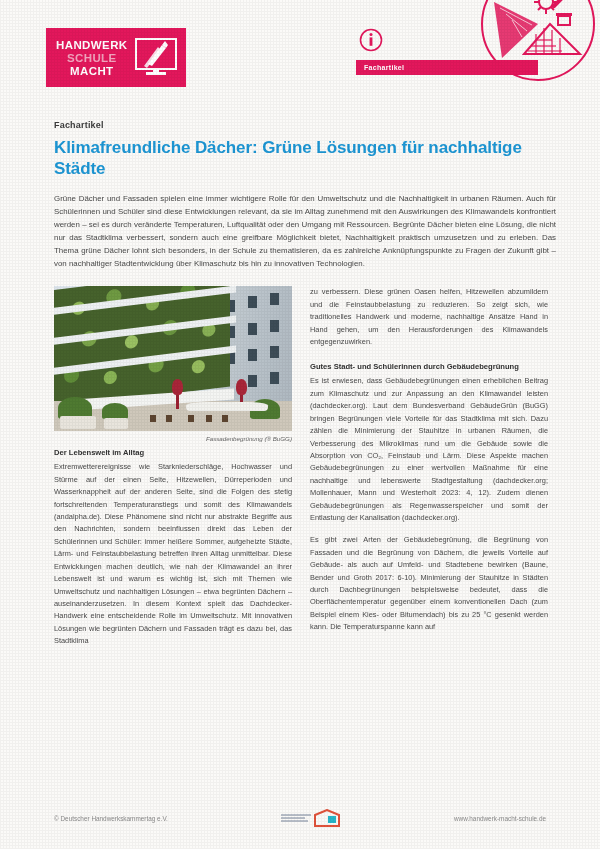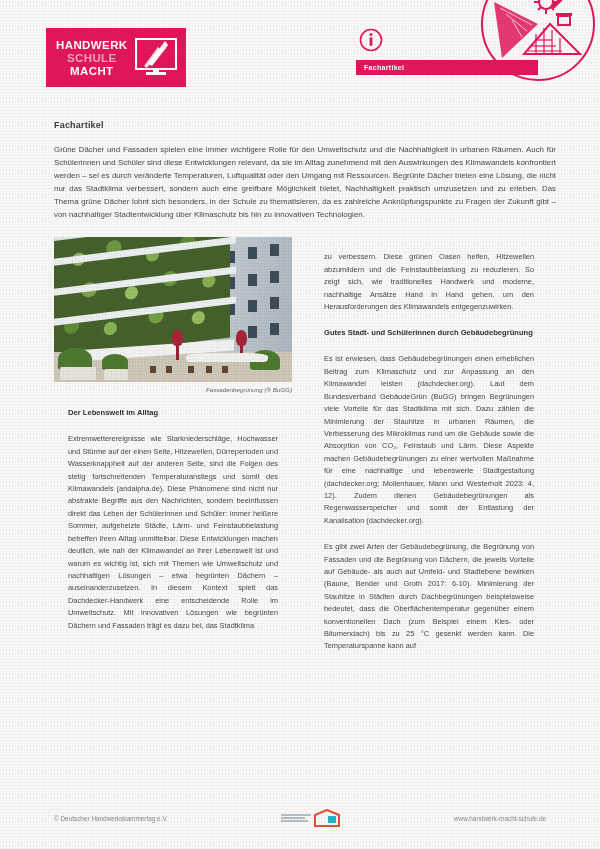--- a/index.html
+++ b/index.html
@@ -141,21 +141,21 @@
   .columns {
     display: flex;
     gap: 18px;
     margin: 16px 50px 0 54px;
   }
   .col {
     width: 238px;
     flex: 0 0 238px;
   }
   .col p, .col h3 {
-    margin: 14px;
+    margin: 0;
   }
   .col p {
     font-size: 7.4px;
     line-height: 12.4px;
     text-align: justify;
     color: #4a4a4a;
   }
   .col p + p {
     margin-top: 10px;
   }
@@ -407,20 +407,21 @@
         <rect x="78" y="54" width="12" height="9" fill="none" stroke="#e3175c" stroke-width="2"></rect>
         <rect x="76" y="51" width="16" height="3" fill="#e3175c"></rect>
         <path d="M74 44 L104 14" stroke="#e3175c" stroke-width="4" stroke-linecap="round"></path>
         <path d="M96 6 L118 18 L104 22 Z" fill="#e3175c"></path>
       </svg>
     </span>
   </div>
 
   <div class="title-area">
     <div class="kicker">Fachartikel</div>
+    <h1 class="headline">Klimafreundliche Dächer: Grüne Lösungen für nachhaltige Städte</h1>
   </div>
 
   <p class="intro">Grüne Dächer und Fassaden spielen eine immer wichtigere Rolle für den Umweltschutz und die Nachhaltigkeit in urbanen Räumen. Auch für Schülerinnen und Schüler sind diese Entwicklungen relevant, da sie im Alltag zunehmend mit den Auswirkungen des Klimawandels konfrontiert werden – sei es durch veränderte Temperaturen, Luftqualität oder den Umgang mit Ressourcen. Begrünte Dächer bieten eine Lösung, die nicht nur das Stadtklima verbessert, sondern auch eine greifbare Möglichkeit bietet, Nachhaltigkeit praktisch umzusetzen und zu erleben. Das Thema grüne Dächer lohnt sich besonders, in der Schule zu thematisieren, da es zahlreiche Anknüpfungspunkte zu Fragen der Zukunft gibt – von nachhaltiger Stadtentwicklung über Klimaschutz bis hin zu innovativen Technologien.</p>
 
   <div class="columns">
 
     <div class="col">
       <div class="photo-wrap">
         <div class="photo">
           <div class="sky"></div>

